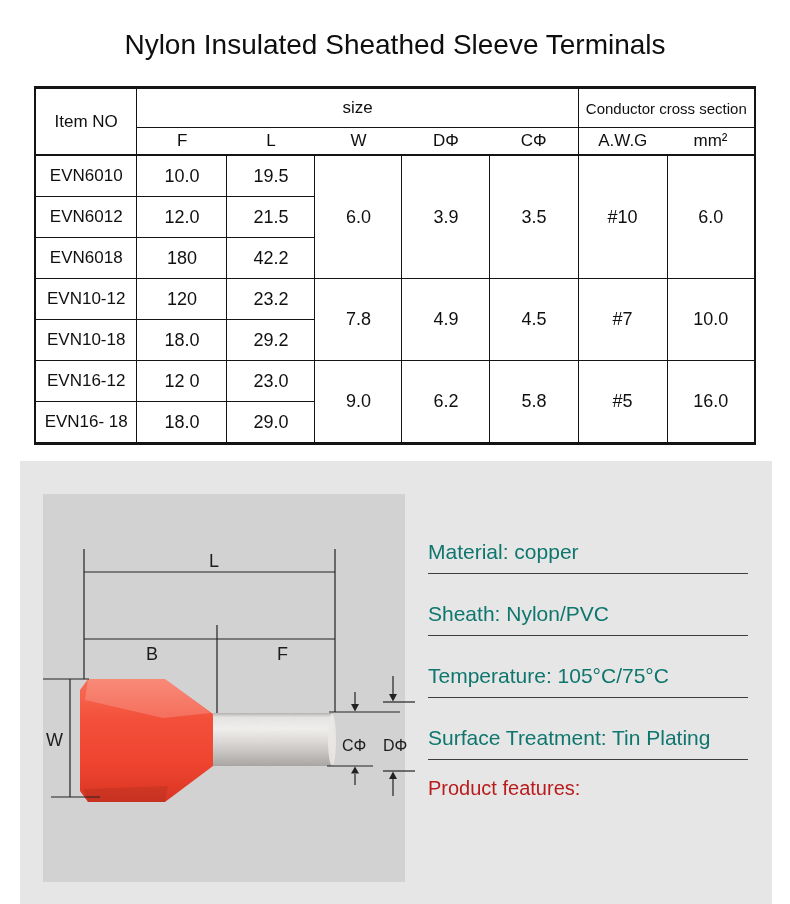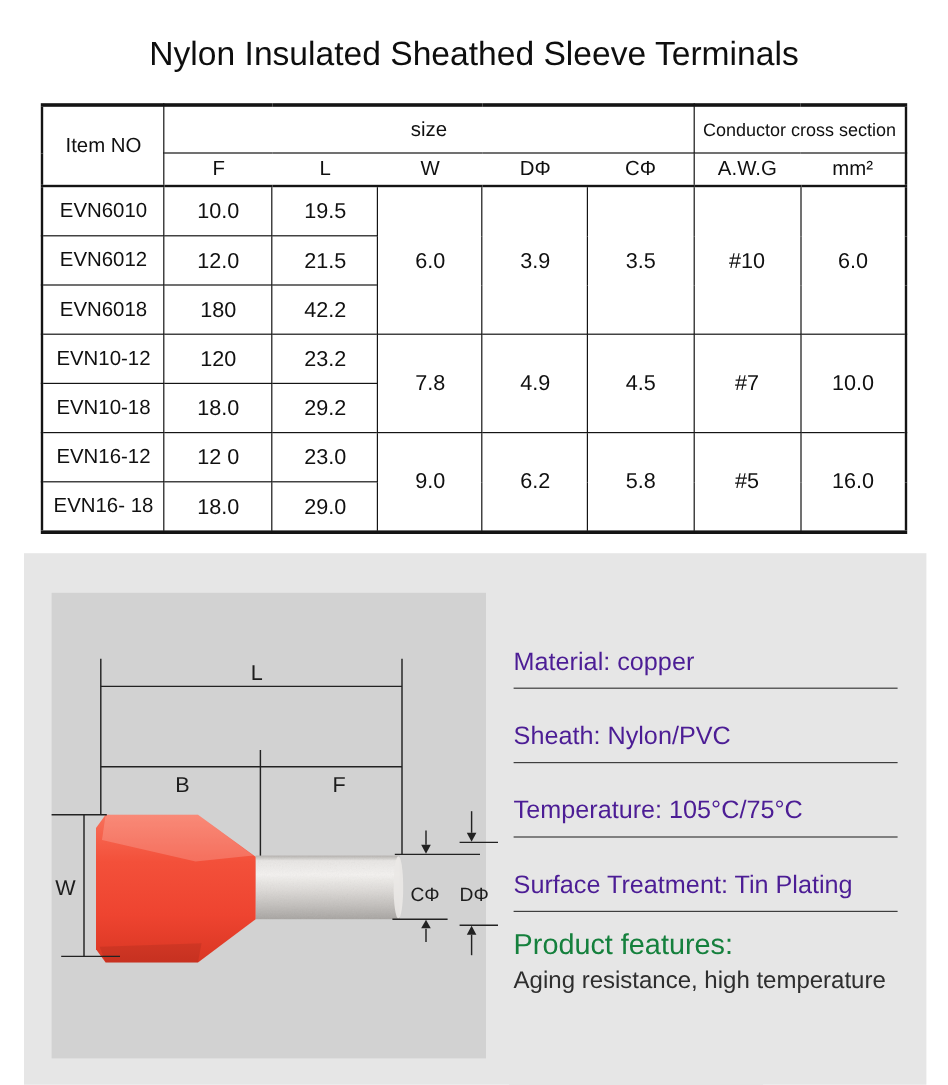--- a/index.html
+++ b/index.html
@@ -70,30 +70,30 @@
   .image-panel svg { overflow: visible; display: block; }
 
   .specs {
     position: absolute;
     left: 408px; top: 78px;
     width: 320px;
   }
   .spec-item {
     font-size: 21px;
     line-height: 26px;
-    color: #4c1d95;
+    color: #0f766e;
     padding: 27px 0 8px;
     border-bottom: 1.5px solid #3e3e3e;
     white-space: nowrap;
   }
   .spec-item:first-child { padding-top: 0; }
   .features-title {
-    font-size: 24px;
+    font-size: 20px;
     line-height: 26px;
-    color: #15803d;
+    color: #b91c1c;
     padding-top: 15px;
   }
   .features-line {
     font-size: 20px;
     line-height: 32px;
     color: #2e2e2e;
     white-space: nowrap;
   }
 
   .dim-line { stroke: #222222; stroke-width: 1.2; fill: none; }
@@ -261,16 +261,15 @@
       </g>
     </svg>
   </div>
 
   <div class="specs">
     <div class="spec-item">Material: copper</div>
     <div class="spec-item">Sheath: Nylon/PVC</div>
     <div class="spec-item">Temperature: 105°C/75°C</div>
     <div class="spec-item">Surface Treatment: Tin Plating</div>
     <div class="features-title">Product features:</div>
-    <div class="features-line">Aging resistance, high temperature</div>
   </div>
 
 </div>
 
 </body></html>

